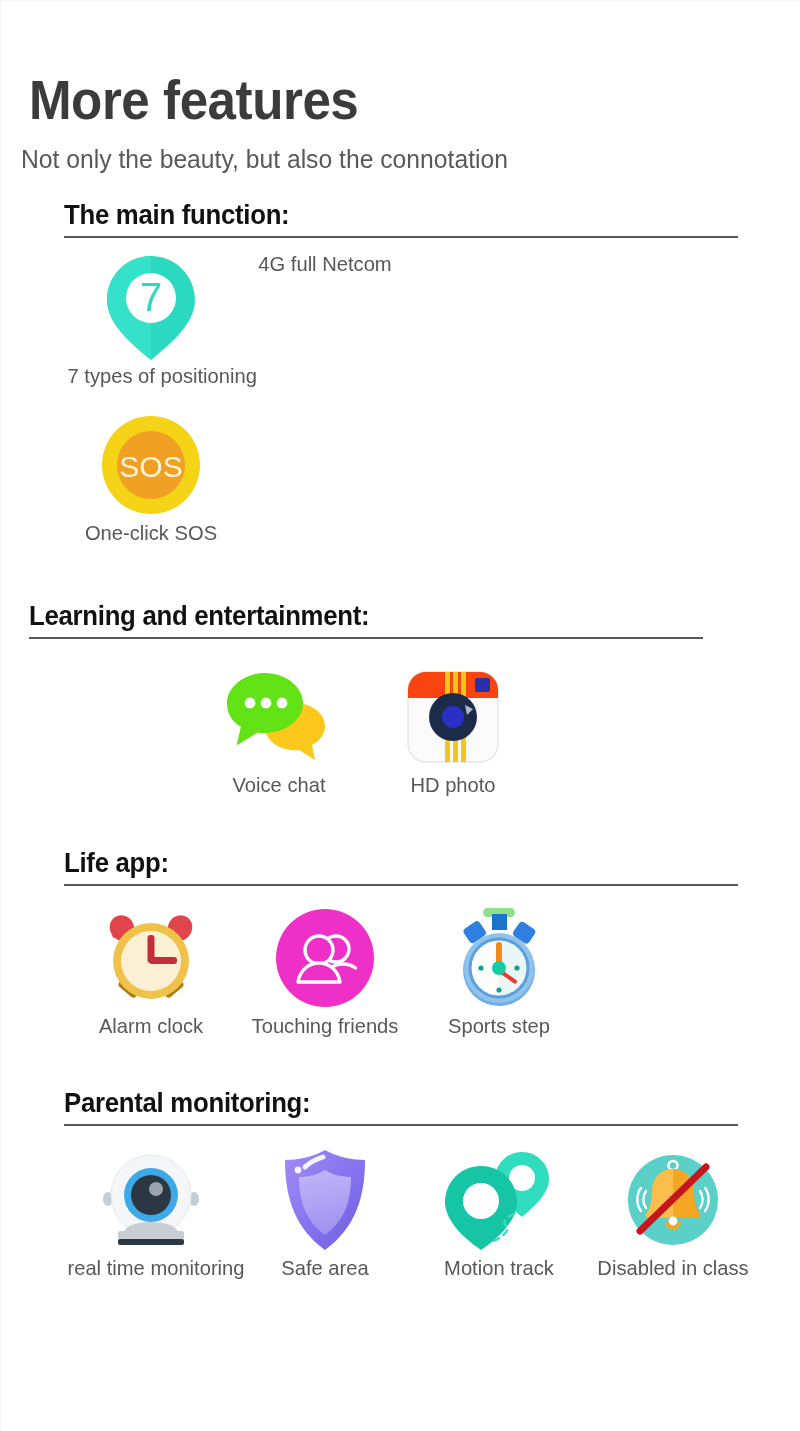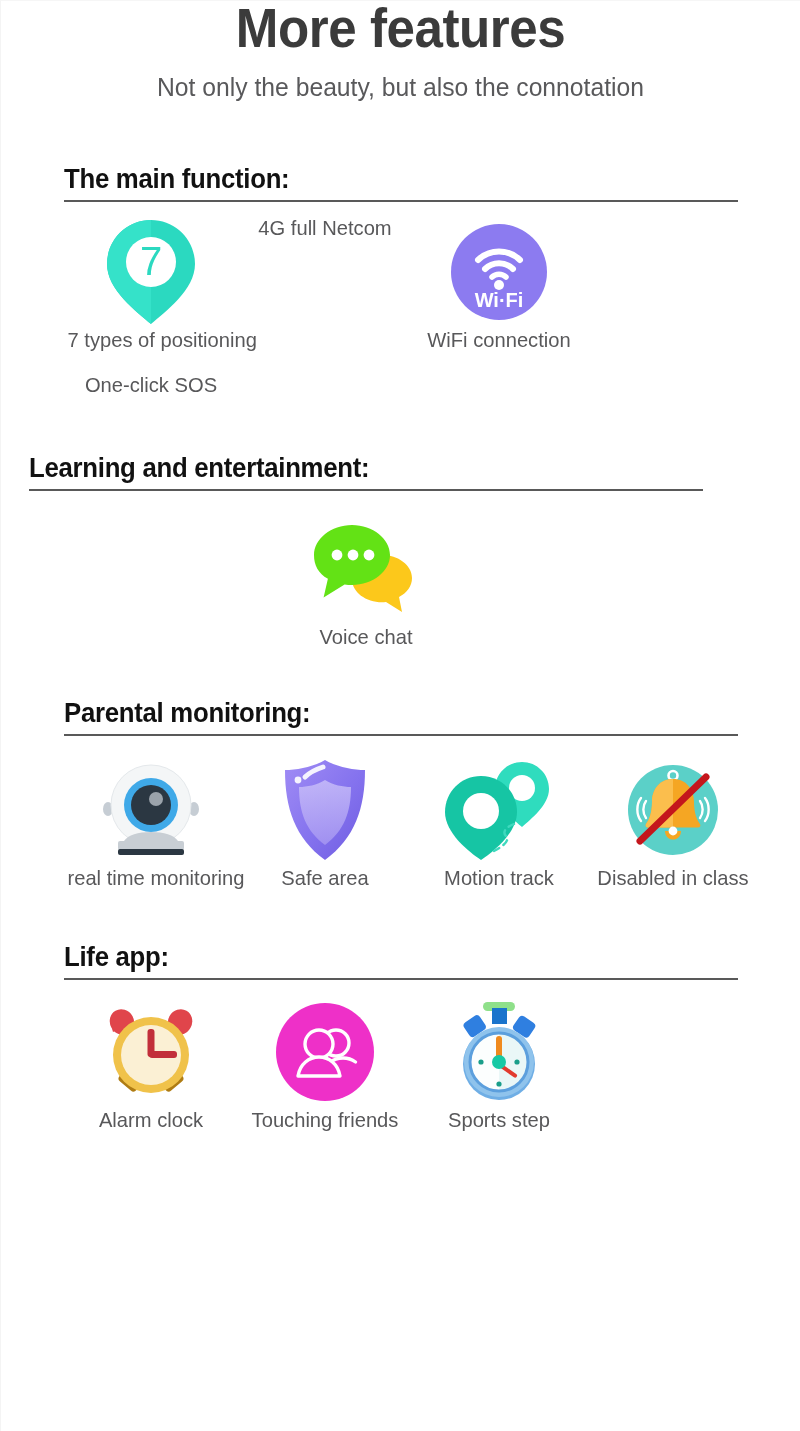--- a/index.html
+++ b/index.html
@@ -20,21 +20,22 @@
     width: 800px;
     height: 1431px;
     background: #ffffff;
     box-sizing: border-box;
     border-left: 1px solid #f4f4f4;
     border-top: 1px solid #f6f6f6;
   }
 
   
   .hero {
-    text-align: center;
+    text-align: left;
+    padding-top: 72px;
   }
   .hero-title {
     font-size: 55px;
     font-weight: bold;
     color: #3b3b3b;
     letter-spacing: -0.5px;
     line-height: 1;
     margin: 0;
     transform: scaleX(0.93);
   }
@@ -99,21 +100,21 @@
 </head>
 <body>
 
 <div class="page">
 
   <div class="hero">
     <div class="hero-title">More features</div>
     <div class="hero-sub">Not only the beauty, but also the connotation</div>
   </div>
 
-  <div class="section" style="margin-top:64px;">
+  <div class="section" style="margin-top:28px;">
     <div class="section-head">The main function:</div>
     <div class="section-rule"></div>
 
     <div class="row" style="margin-top:14px;">
 
 
       <div class="cell">
         <div class="icon-box">
           <svg width="88" height="104" viewBox="0 0 88 104">
             <path d="M44 0 C19.7 0 0 19.7 0 44 C0 70 30 92 44 104 C58 92 88 70 88 44 C88 19.7 68.3 0 44 0 Z" fill="#2BD9C0"></path>
@@ -122,39 +123,33 @@
             <text x="44" y="55" text-anchor="middle" font-family="Liberation Sans, sans-serif" font-size="40" fill="#2BD9C0">7</text>
           </svg>
         </div>
         <div class="cell-label">7 types of positioning</div>
       </div>
 
       <div class="cell">
         <div class="cell-label">4G full Netcom</div>
       </div>
 
-      <div class="cell">
-        <div class="icon-box">
-          <svg width="96" height="96" viewBox="0 0 96 96">
-            <circle cx="48" cy="48" r="48" fill="#8C7BF0"></circle>
-            <path d="M27 36 A30 30 0 0 1 69 36" fill="none" stroke="#ffffff" stroke-width="6" stroke-linecap="round"></path>
-            <path d="M34 45 A20 20 0 0 1 62 45" fill="none" stroke="#ffffff" stroke-width="6" stroke-linecap="round"></path>
-            <path d="M41 53 A10 10 0 0 1 55 53" fill="none" stroke="#ffffff" stroke-width="5.5" stroke-linecap="round"></path>
-            <circle cx="48" cy="61" r="5" fill="#ffffff"></circle>
-            <text x="48" y="83" text-anchor="middle" font-family="Liberation Sans, sans-serif" font-size="20" font-weight="bold" fill="#ffffff">Wi·Fi</text>
-          </svg>
-        </div>
-        <div class="cell-label">WiFi connection</div>
-      </div>
     </div>
 
     <div class="row" style="margin-top:22px;">
 
 
       <div class="cell">
+        <div class="icon-box">
+          <svg width="98" height="98" viewBox="0 0 98 98">
+            <circle cx="49" cy="49" r="49" fill="#F5D417"></circle>
+            <circle cx="49" cy="49" r="34" fill="#F0A022"></circle>
+            <text x="49" y="61" text-anchor="middle" font-family="Liberation Sans, sans-serif" font-size="30" fill="#FFF4D8">SOS</text>
+          </svg>
+        </div>
         <div class="cell-label">One-click SOS</div>
       </div>
     </div>
   </div>
 
   <div class="section" style="margin-top:56px;margin-left:28px;">
     <div class="section-head">Learning and entertainment:</div>
     <div class="section-rule"></div>
 
     <div class="row center" style="margin-top:22px;">
@@ -167,20 +162,101 @@
             <path d="M40 6 c21 0 38 14 38 30 c0 16 -17 30 -38 30 c-2.6 0 -5 -0.2 -7.4 -0.6
                      l-21 13 l4.3 -18.6 C6.2 54.6 2 46 2 36 C2 20 19 6 40 6 z" fill="#63E215"></path>
             <circle cx="25" cy="36" r="5.4" fill="#ffffff"></circle>
             <circle cx="41" cy="36" r="5.4" fill="#ffffff"></circle>
             <circle cx="57" cy="36" r="5.4" fill="#ffffff"></circle>
           </svg>
         </div>
         <div class="cell-label">Voice chat</div>
       </div>
 
+      <div class="cell">
+        <div class="icon-box">
+          <svg width="92" height="92" viewBox="0 0 92 92">
+            <rect x="1" y="1" width="90" height="90" rx="18" fill="#FBFBFB" stroke="#E6E6E6" stroke-width="1.4"></rect>
+            <path d="M1 19 C1 9 9 1 19 1 L73 1 C83 1 91 9 91 19 L91 27 L1 27 Z" fill="#F74410"></path>
+            <rect x="38" y="1" width="5" height="26" fill="#F5C518"></rect>
+            <rect x="46" y="1" width="5" height="26" fill="#F5C518"></rect>
+            <rect x="54" y="1" width="5" height="26" fill="#F5C518"></rect>
+            <rect x="38" y="66" width="5" height="25" fill="#F5C518"></rect>
+            <rect x="46" y="66" width="5" height="25" fill="#F5C518"></rect>
+            <rect x="54" y="66" width="5" height="25" fill="#F5C518"></rect>
+            <rect x="68" y="7" width="15" height="14" rx="2" fill="#2A2FA8"></rect>
+            <circle cx="46" cy="46" r="24" fill="#1C2B4A"></circle>
+            <circle cx="46" cy="46" r="11" fill="#2A2FC8"></circle>
+            <path d="M58 34 l8 4 l-6 6 z" fill="#E8EAF0" opacity="0.75"></path>
+          </svg>
+        </div>
+        <div class="cell-label">HD photo</div>
+      </div>
+    </div>
+  </div>
+
+  <div class="section" style="margin-top:52px;">
+    <div class="section-head">Life app:</div>
+    <div class="section-rule"></div>
+
+    <div class="row" style="margin-top:16px;">
+
+      <div class="cell">
+        <div class="icon-box">
+          <svg width="100" height="98" viewBox="0 0 100 98">
+            <path d="M24 10 C15 12 9 20 11 28 L31 20 Z" fill="#E0454B" transform="rotate(-6 22 19)"></path>
+            <ellipse cx="21" cy="19" rx="12" ry="13" fill="#E0454B" transform="rotate(-30 21 19)"></ellipse>
+            <ellipse cx="79" cy="19" rx="12" ry="13" fill="#E0454B" transform="rotate(30 79 19)"></ellipse>
+            <rect x="16" y="76" width="22" height="8" rx="4" fill="#AF7C13" transform="rotate(40 27 80)"></rect>
+            <rect x="62" y="76" width="22" height="8" rx="4" fill="#AF7C13" transform="rotate(-40 73 80)"></rect>
+            <circle cx="50" cy="52" r="38" fill="#F0C24A"></circle>
+            <circle cx="50" cy="52" r="30" fill="#FBF0D4"></circle>
+            <rect x="46.5" y="26" width="7" height="28" rx="3" fill="#C22F3A"></rect>
+            <rect x="48" y="48" width="28" height="7" rx="3" fill="#C22F3A"></rect>
+          </svg>
+        </div>
+        <div class="cell-label">Alarm clock</div>
+      </div>
+
+      <div class="cell">
+        <div class="icon-box">
+          <svg width="98" height="98" viewBox="0 0 98 98">
+            <circle cx="49" cy="49" r="49" fill="#EE30C8"></circle>
+            <circle cx="60" cy="40" r="13" fill="none" stroke="#ffffff" stroke-width="3.4"></circle>
+            <path d="M47 72 c2 -11 10 -17 20 -17 c5 0 9 1.4 12.5 4" fill="none" stroke="#ffffff" stroke-width="3.4" stroke-linecap="round"></path>
+            <circle cx="43" cy="41" r="14" fill="#EE30C8"></circle>
+            <circle cx="43" cy="41" r="14" fill="none" stroke="#ffffff" stroke-width="3.4"></circle>
+            <path d="M22 73 c2 -12 11 -19 21 -19 c10 0 19 7 21 19 z" fill="#EE30C8" stroke="#ffffff" stroke-width="3.4" stroke-linejoin="round"></path>
+          </svg>
+        </div>
+        <div class="cell-label">Touching friends</div>
+      </div>
+
+      <div class="cell">
+        <div class="icon-box">
+          <svg width="96" height="100" viewBox="0 0 96 100">
+            <rect x="32" y="0" width="32" height="9" rx="4.5" fill="#8FE08A"></rect>
+            <rect x="41" y="6" width="15" height="16" fill="#1A74CC"></rect>
+            <rect x="14" y="16" width="19" height="17" rx="4" fill="#2F7FE0" transform="rotate(-34 23 24)"></rect>
+            <rect x="64" y="16" width="19" height="17" rx="4" fill="#2F7FE0" transform="rotate(34 73 24)"></rect>
+            <circle cx="48" cy="62" r="36" fill="#6FAEE5"></circle>
+            <circle cx="48" cy="60" r="35" fill="#8FC3EC"></circle>
+            <circle cx="48" cy="60" r="29" fill="#EAF7F7"></circle>
+            <path d="M48 31 A29 29 0 0 0 48 89 Z" fill="#FCFEFE"></path>
+            <circle cx="48" cy="60" r="29" fill="none" stroke="#5C9FDD" stroke-width="3"></circle>
+            <rect x="45" y="34" width="6" height="28" rx="3" fill="#F08A1E"></rect>
+            <rect x="47" y="60" width="24" height="4" rx="2" fill="#E23B2E" transform="rotate(35 48 60)"></rect>
+            <circle cx="30" cy="60" r="2.6" fill="#1A9E8A"></circle>
+            <circle cx="66" cy="60" r="2.6" fill="#1A9E8A"></circle>
+            <circle cx="48" cy="82" r="2.6" fill="#1A9E8A"></circle>
+            <circle cx="48" cy="60" r="7" fill="#17C9A5"></circle>
+          </svg>
+        </div>
+        <div class="cell-label">Sports step</div>
+      </div>
     </div>
   </div>
 
   <div class="section" style="margin-top:50px;">
     <div class="section-head">Parental monitoring:</div>
     <div class="section-rule"></div>
 
     <div class="row" style="margin-top:18px;">
 
       <div class="cell">
@@ -253,75 +329,13 @@
             <path d="M76 40 a9 12 0 0 1 0 17" fill="none" stroke="#ffffff" stroke-width="2.4" stroke-linecap="round"></path>
             <path d="M81 37 a12 16 0 0 1 0 23" fill="none" stroke="#ffffff" stroke-width="2.4" stroke-linecap="round"></path>
             <line x1="16" y1="80" x2="82" y2="16" stroke="#C4161C" stroke-width="7" stroke-linecap="round"></line>
           </svg>
         </div>
         <div class="cell-label">Disabled in class</div>
       </div>
     </div>
   </div>
 
-  <div class="section" style="margin-top:52px;">
-    <div class="section-head">Life app:</div>
-    <div class="section-rule"></div>
-
-    <div class="row" style="margin-top:16px;">
-
-      <div class="cell">
-        <div class="icon-box">
-          <svg width="100" height="98" viewBox="0 0 100 98">
-            <path d="M24 10 C15 12 9 20 11 28 L31 20 Z" fill="#E0454B" transform="rotate(-6 22 19)"></path>
-            <ellipse cx="21" cy="19" rx="12" ry="13" fill="#E0454B" transform="rotate(-30 21 19)"></ellipse>
-            <ellipse cx="79" cy="19" rx="12" ry="13" fill="#E0454B" transform="rotate(30 79 19)"></ellipse>
-            <rect x="16" y="76" width="22" height="8" rx="4" fill="#AF7C13" transform="rotate(40 27 80)"></rect>
-            <rect x="62" y="76" width="22" height="8" rx="4" fill="#AF7C13" transform="rotate(-40 73 80)"></rect>
-            <circle cx="50" cy="52" r="38" fill="#F0C24A"></circle>
-            <circle cx="50" cy="52" r="30" fill="#FBF0D4"></circle>
-            <rect x="46.5" y="26" width="7" height="28" rx="3" fill="#C22F3A"></rect>
-            <rect x="48" y="48" width="28" height="7" rx="3" fill="#C22F3A"></rect>
-          </svg>
-        </div>
-        <div class="cell-label">Alarm clock</div>
-      </div>
-
-      <div class="cell">
-        <div class="icon-box">
-          <svg width="98" height="98" viewBox="0 0 98 98">
-            <circle cx="49" cy="49" r="49" fill="#EE30C8"></circle>
-            <circle cx="60" cy="40" r="13" fill="none" stroke="#ffffff" stroke-width="3.4"></circle>
-            <path d="M47 72 c2 -11 10 -17 20 -17 c5 0 9 1.4 12.5 4" fill="none" stroke="#ffffff" stroke-width="3.4" stroke-linecap="round"></path>
-            <circle cx="43" cy="41" r="14" fill="#EE30C8"></circle>
-            <circle cx="43" cy="41" r="14" fill="none" stroke="#ffffff" stroke-width="3.4"></circle>
-            <path d="M22 73 c2 -12 11 -19 21 -19 c10 0 19 7 21 19 z" fill="#EE30C8" stroke="#ffffff" stroke-width="3.4" stroke-linejoin="round"></path>
-          </svg>
-        </div>
-        <div class="cell-label">Touching friends</div>
-      </div>
-
-      <div class="cell">
-        <div class="icon-box">
-          <svg width="96" height="100" viewBox="0 0 96 100">
-            <rect x="32" y="0" width="32" height="9" rx="4.5" fill="#8FE08A"></rect>
-            <rect x="41" y="6" width="15" height="16" fill="#1A74CC"></rect>
-            <rect x="14" y="16" width="19" height="17" rx="4" fill="#2F7FE0" transform="rotate(-34 23 24)"></rect>
-            <rect x="64" y="16" width="19" height="17" rx="4" fill="#2F7FE0" transform="rotate(34 73 24)"></rect>
-            <circle cx="48" cy="62" r="36" fill="#6FAEE5"></circle>
-            <circle cx="48" cy="60" r="35" fill="#8FC3EC"></circle>
-            <circle cx="48" cy="60" r="29" fill="#EAF7F7"></circle>
-            <path d="M48 31 A29 29 0 0 0 48 89 Z" fill="#FCFEFE"></path>
-            <circle cx="48" cy="60" r="29" fill="none" stroke="#5C9FDD" stroke-width="3"></circle>
-            <rect x="45" y="34" width="6" height="28" rx="3" fill="#F08A1E"></rect>
-            <rect x="47" y="60" width="24" height="4" rx="2" fill="#E23B2E" transform="rotate(35 48 60)"></rect>
-            <circle cx="30" cy="60" r="2.6" fill="#1A9E8A"></circle>
-            <circle cx="66" cy="60" r="2.6" fill="#1A9E8A"></circle>
-            <circle cx="48" cy="82" r="2.6" fill="#1A9E8A"></circle>
-            <circle cx="48" cy="60" r="7" fill="#17C9A5"></circle>
-          </svg>
-        </div>
-        <div class="cell-label">Sports step</div>
-      </div>
-    </div>
-  </div>
-
 </div>
 
 </body></html>

